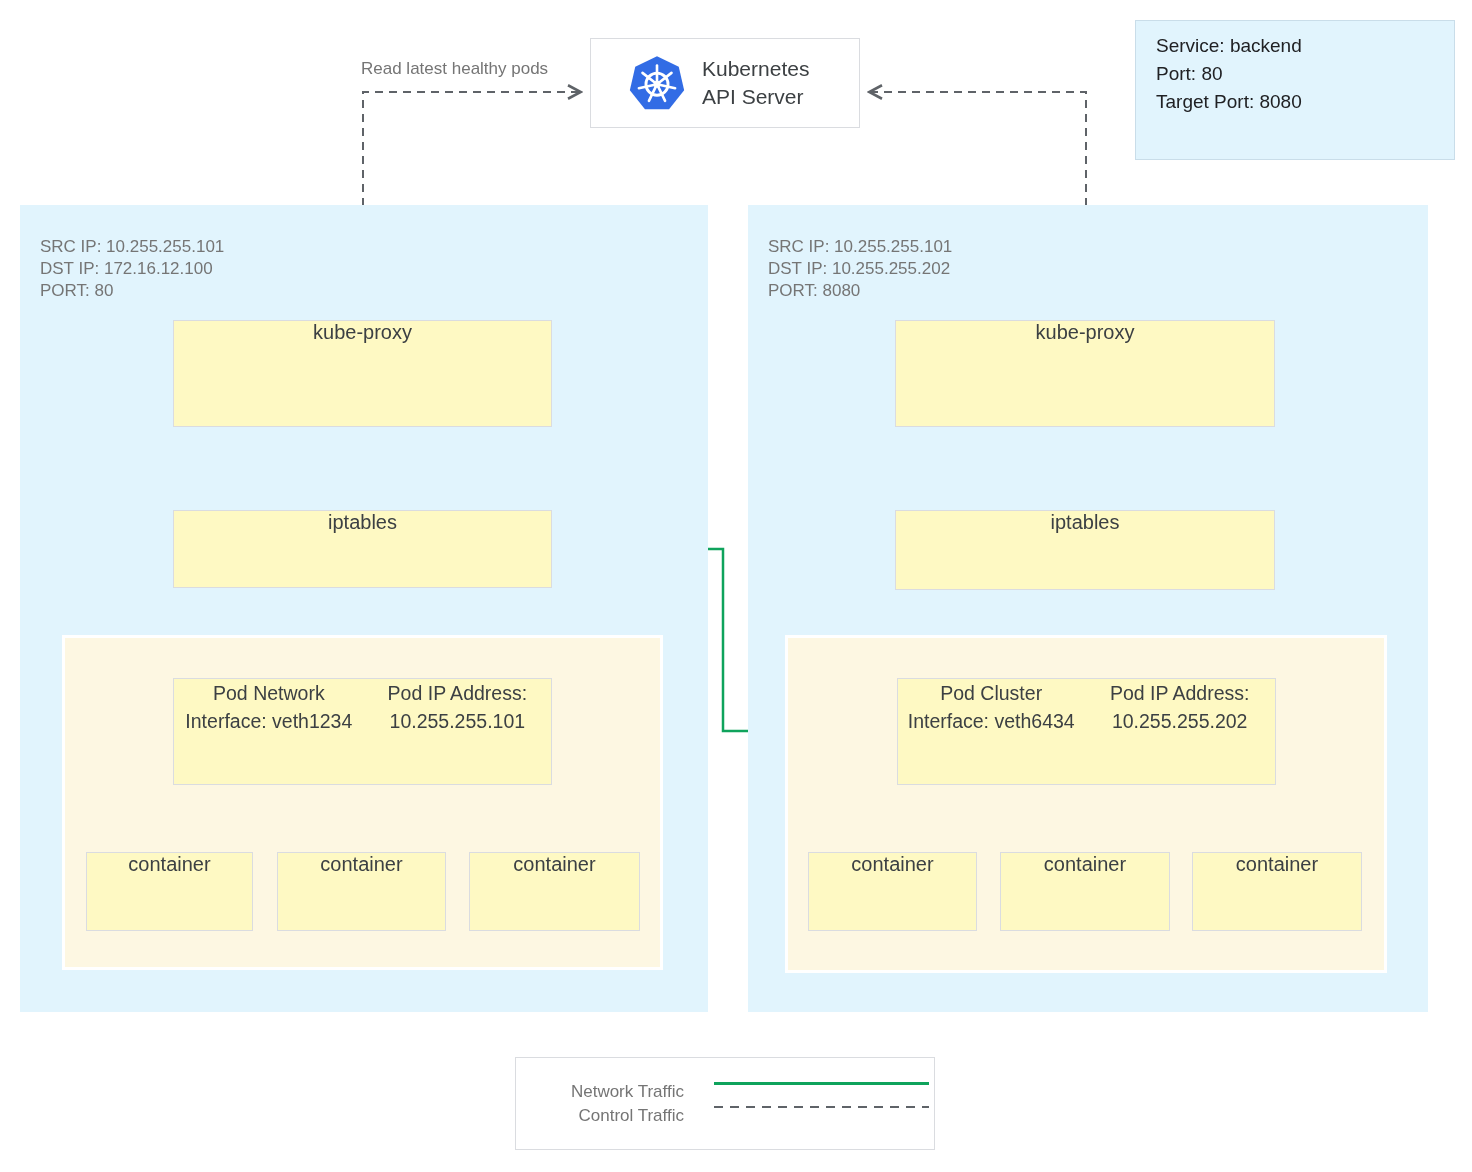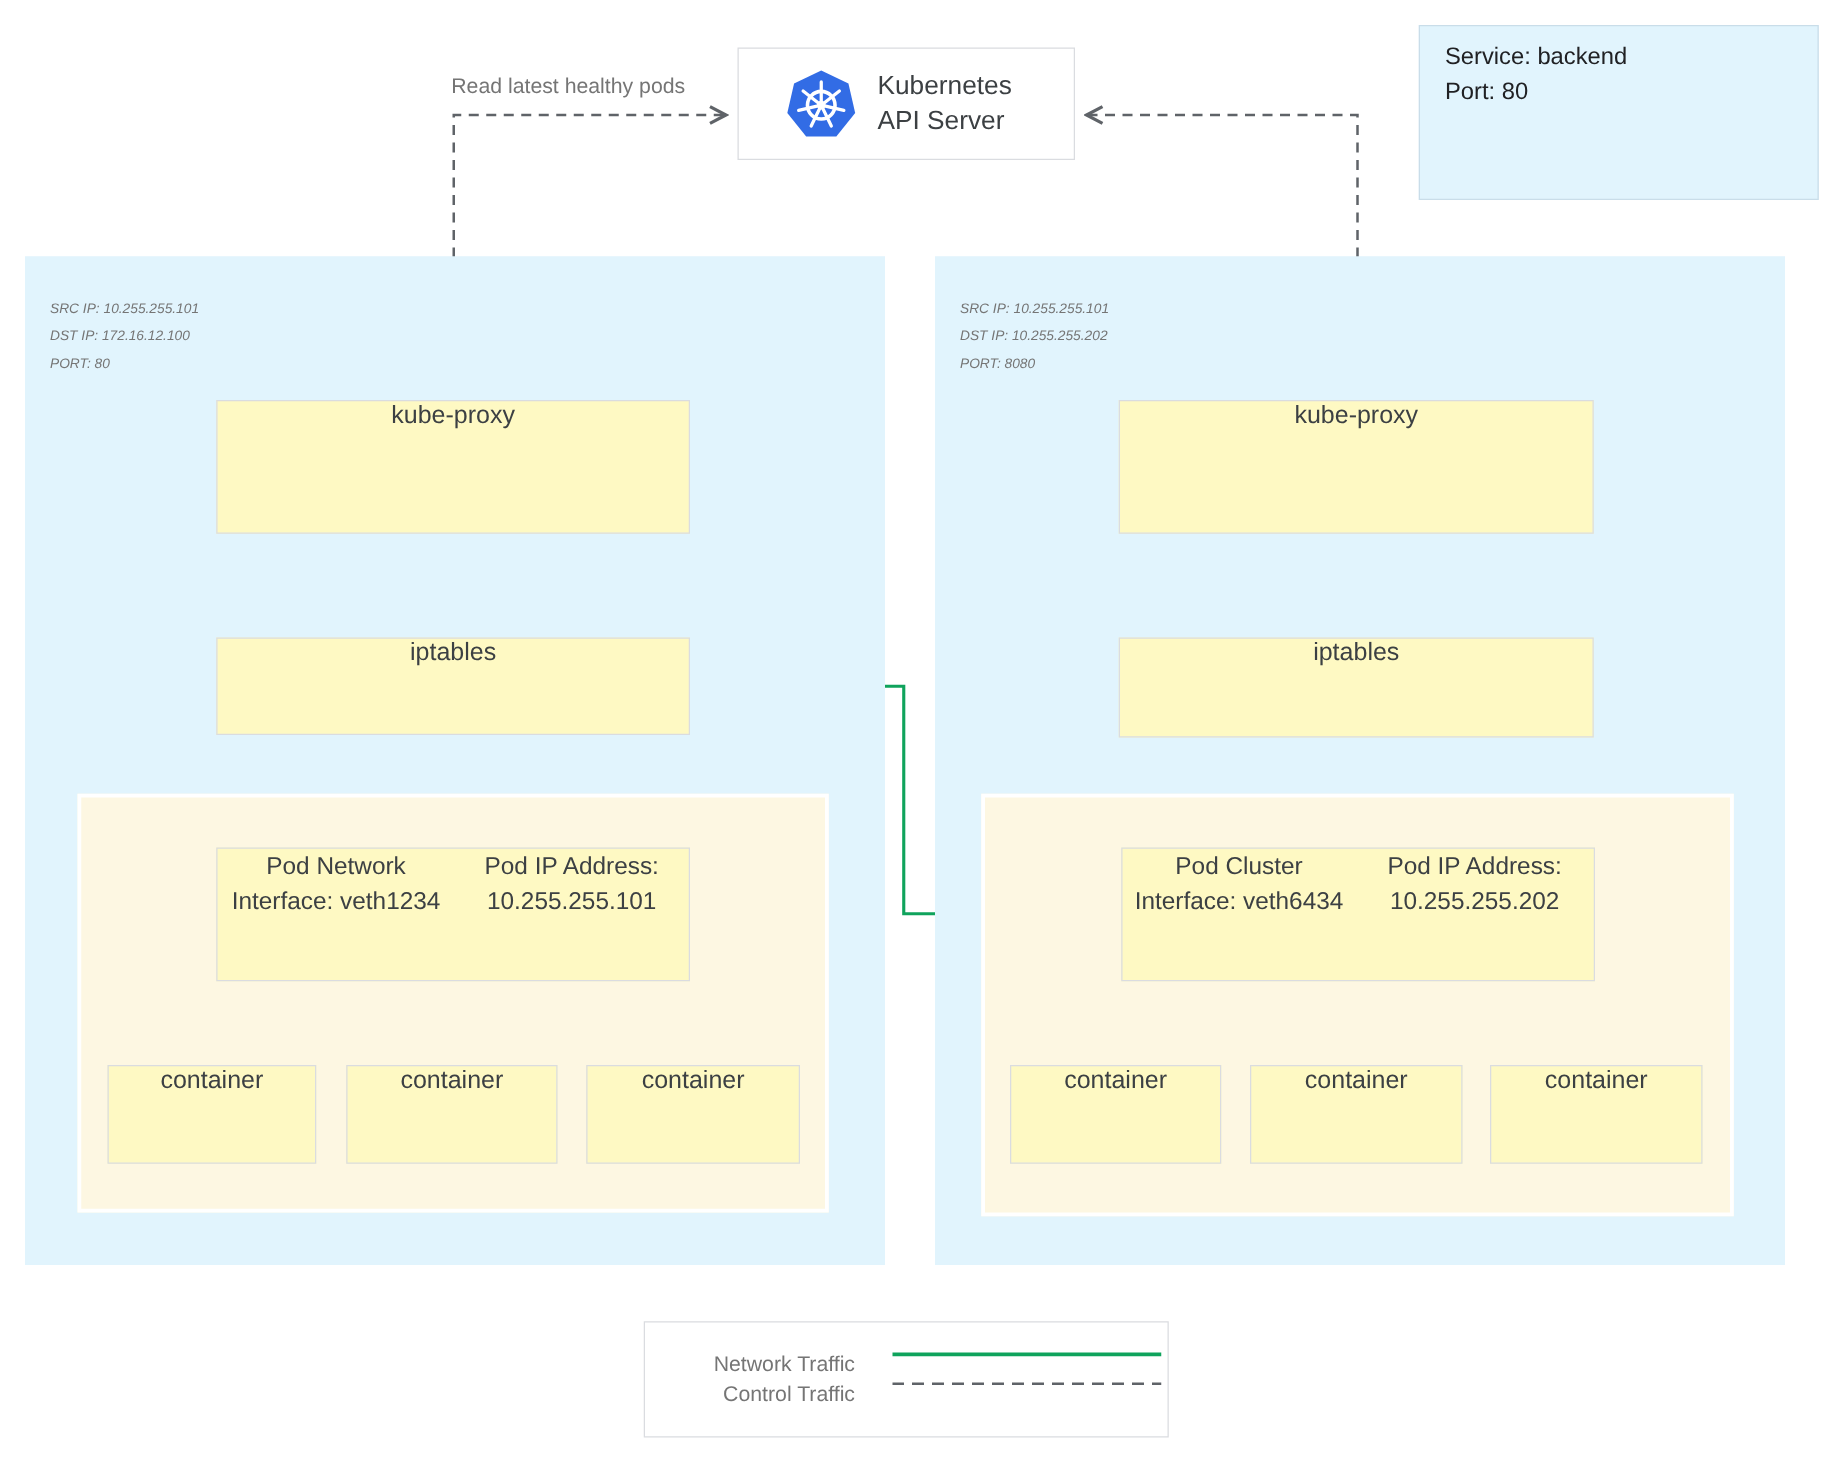--- a/index.html
+++ b/index.html
@@ -3,21 +3,21 @@
 <meta charset="utf-8">
 <style>
   html,body { margin:0; padding:0; background:#ffffff; }
   .canvas {
     position:relative; width:1472px; height:1172px; background:#ffffff;
     font-family:"Liberation Sans", sans-serif; overflow:hidden;
     --node-bg:#e1f4fd; --pod-bg:#fdf7e2; --green:#0fa35c; --ctrl:#5f6368;
     --k8s-blue:#326ce5; --box-border:#dadce0; --gray-text:#757575; --dark-text:#3c4043;
   }
   .node { position:absolute; top:205px; height:807px; background:var(--node-bg); }
-  .node-header { position:absolute; color:var(--gray-text); font-size:11px; line-height:22px; white-space:nowrap;font-style:italic; }
+  .node-header { position:absolute; color:var(--gray-text); font-size:17px; line-height:22px; white-space:nowrap; }
   .wbox {
     position:absolute; background:#fef9c3; border:1px solid var(--box-border);
     display:flex; align-items:flex-start; justify-content:center;
     font-size:20px; color:var(--dark-text); box-sizing:border-box; text-align:center;
   }
   .pod { position:absolute; background:var(--pod-bg); border:3px solid #ffffff; box-sizing:border-box; }
   .iface { font-size:19.5px; line-height:28px; flex-direction:row; }
   .api-box {
     position:absolute; left:590px; top:38px; width:270px; height:90px;
     background:#ffffff; border:1px solid var(--box-border); box-sizing:border-box;
@@ -91,20 +91,21 @@
       </g>
       <circle cx="50" cy="52" r="19" fill="none" stroke="#ffffff" stroke-width="5"></circle>
       <circle cx="50" cy="52" r="6" fill="#ffffff"></circle>
     </svg>
     <div class="api-label">Kubernetes API Server</div>
   </div>
 
   <div class="svc-box">
     <div>Service: backend</div>
     <div>Port: 80</div>
+    <div>Target Port: 8080</div>
   </div>
 
   <div class="float-label" style="left:361px; top:59px;text-align:center;">Read latest healthy pods</div>
   <div class="float-label" style="left:378px; top:459px;">Configure</div>
   <div class="float-label" style="left:1101px; top:461px;">Configure</div>
 
   <div class="node" style="left:20px; width:688px;">
     <div class="node-header" style="left:20px; top:31px;">
       <div>SRC IP: 10.255.255.101</div>
       <div>DST IP: 172.16.12.100</div>

